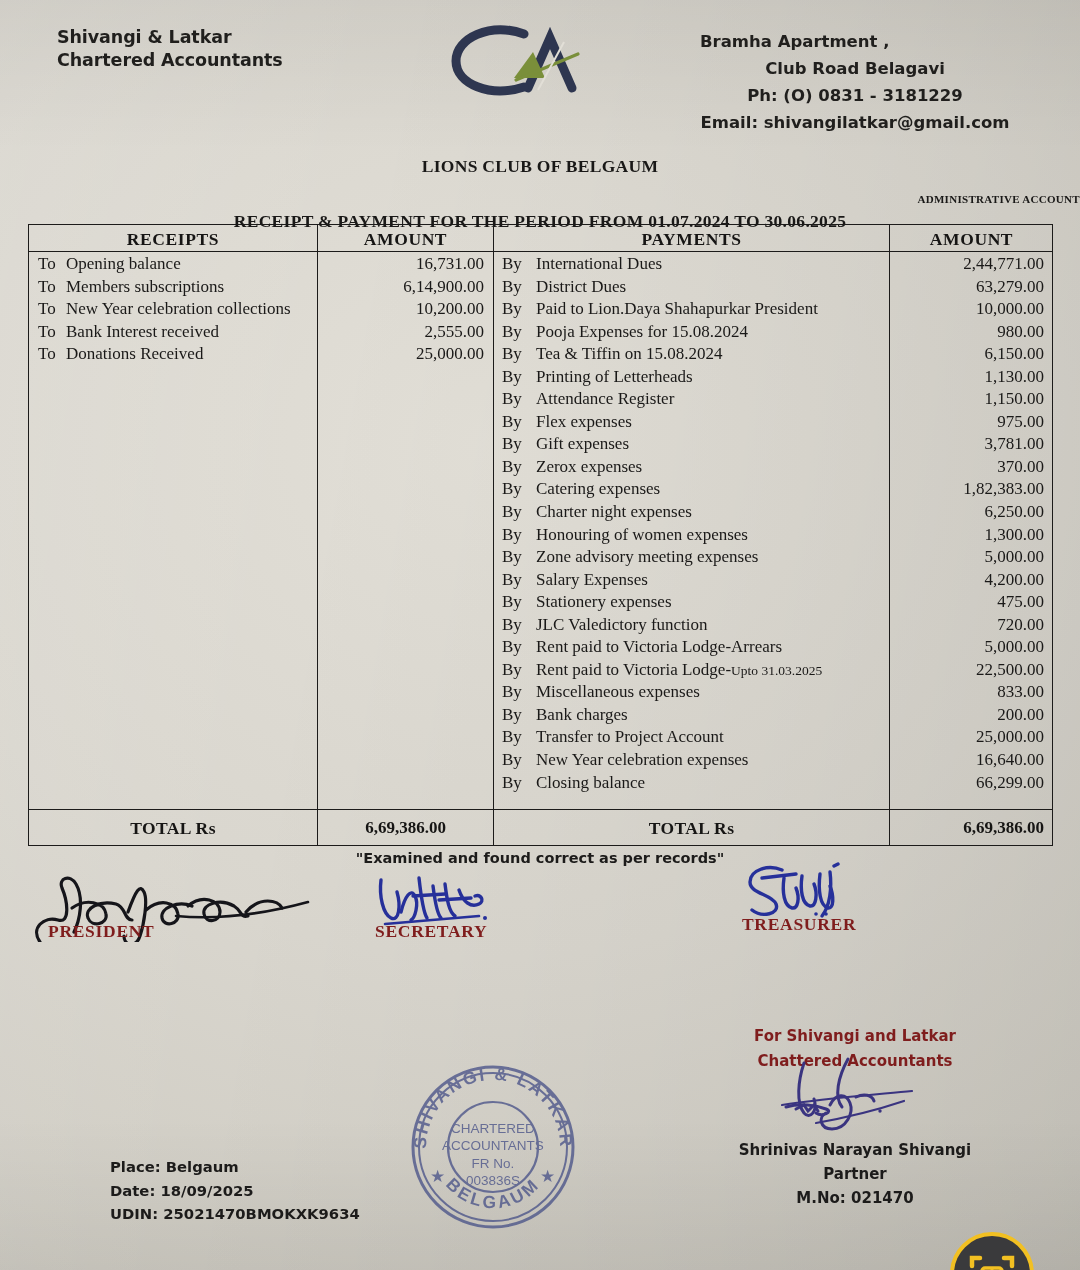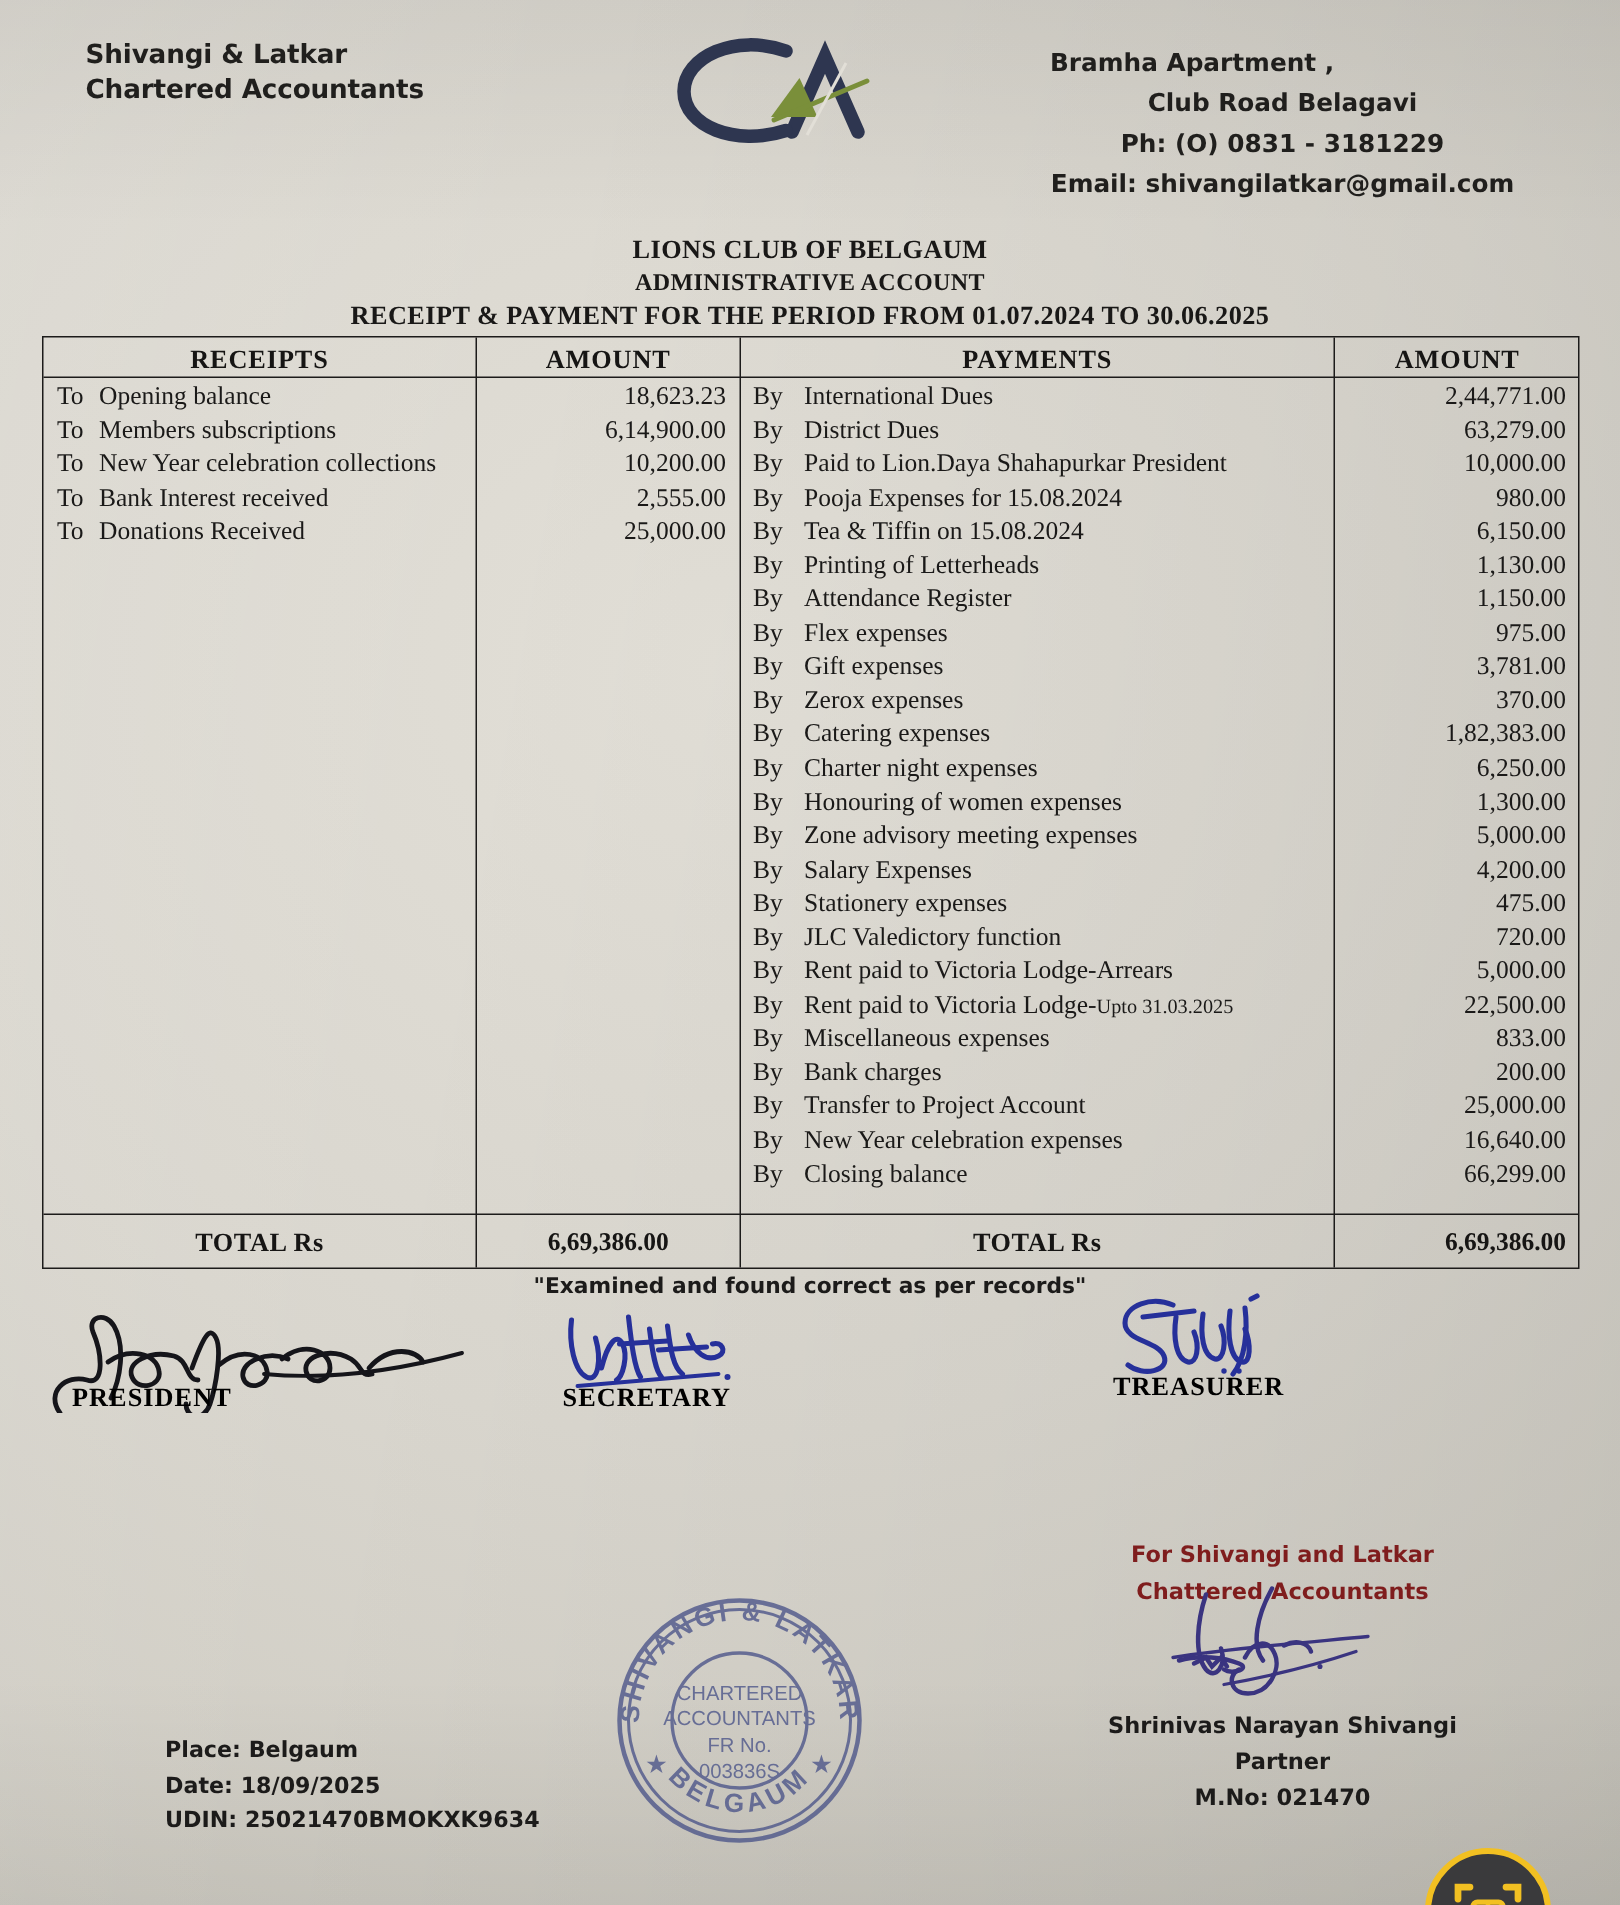--- a/index.html
+++ b/index.html
@@ -41,21 +41,21 @@
   }
   .lh-right .r1{text-align:left;padding-left:10px;}
 
   
   .doc-titles{position:absolute;left:0;top:156px;width:1080px;text-align:center;}
   .doc-titles div{
     font-family:"Liberation Serif",serif;font-weight:bold;color:#191817;
     letter-spacing:.3px;line-height:21px;
   }
   .t1{font-size:17.5px;}
-  .t2{font-size:16px;margin-top:1px;}
+  .t2{font-size:11px;margin-top:12px;text-align:right;}
   .t3{font-size:17.5px;margin-top:1px;}
 
   
   .tbl{
     position:absolute;left:28px;top:224px;width:1025px;height:622px;
     border:1.6px solid #1c1b1a;
     box-sizing:border-box;
   }
   .vline{position:absolute;top:0;bottom:0;width:1.4px;background:#1c1b1a;}
   .v1{left:288px;}   
@@ -111,21 +111,21 @@
   
   .examined{
     position:absolute;left:0;top:850px;width:1080px;text-align:center;
     font-family:"DejaVu Sans",sans-serif;font-weight:bold;font-size:14.5px;color:#1c1b1a;
   }
 
   
   .sig-label{
     position:absolute;
     font-family:"Liberation Serif",serif;font-weight:bold;font-size:17.5px;
-    color:#000000;letter-spacing:.7px;
+    color:#7f1d1d;letter-spacing:.7px;
   }
   .sig-president{left:48px;top:921px;}
   .sig-secretary{left:375px;top:921px;}
   .sig-treasurer{left:742px;top:914px;}
 
   .ink{position:absolute;pointer-events:none;}
 
   
   .place-block{
     position:absolute;left:82px;top:1155px;
@@ -202,21 +202,21 @@
   <div class="hdr c4">AMOUNT</div>
 
   <div class="col receipts" id="col-receipts">
       <div class="row"><span class="pfx">To</span><span>Opening balance</span></div>
       <div class="row"><span class="pfx">To</span><span>Members subscriptions</span></div>
       <div class="row"><span class="pfx">To</span><span>New Year celebration collections</span></div>
       <div class="row"><span class="pfx">To</span><span>Bank Interest received</span></div>
       <div class="row"><span class="pfx">To</span><span>Donations Received</span></div>
     </div>
   <div class="col ramt" id="col-ramt">
-      <div class="row amt">18,623.23</div>
+      <div class="row amt">16,731.00</div>
       <div class="row amt">6,14,900.00</div>
       <div class="row amt">10,200.00</div>
       <div class="row amt">2,555.00</div>
       <div class="row amt">25,000.00</div>
     </div>
   <div class="col payments" id="col-payments">
       <div class="row"><span class="pfx">By</span><span>International Dues</span></div>
       <div class="row"><span class="pfx">By</span><span>District Dues</span></div>
       <div class="row"><span class="pfx">By</span><span>Paid to Lion.Daya Shahapurkar President</span></div>
       <div class="row"><span class="pfx">By</span><span>Pooja Expenses for 15.08.2024</span></div>

